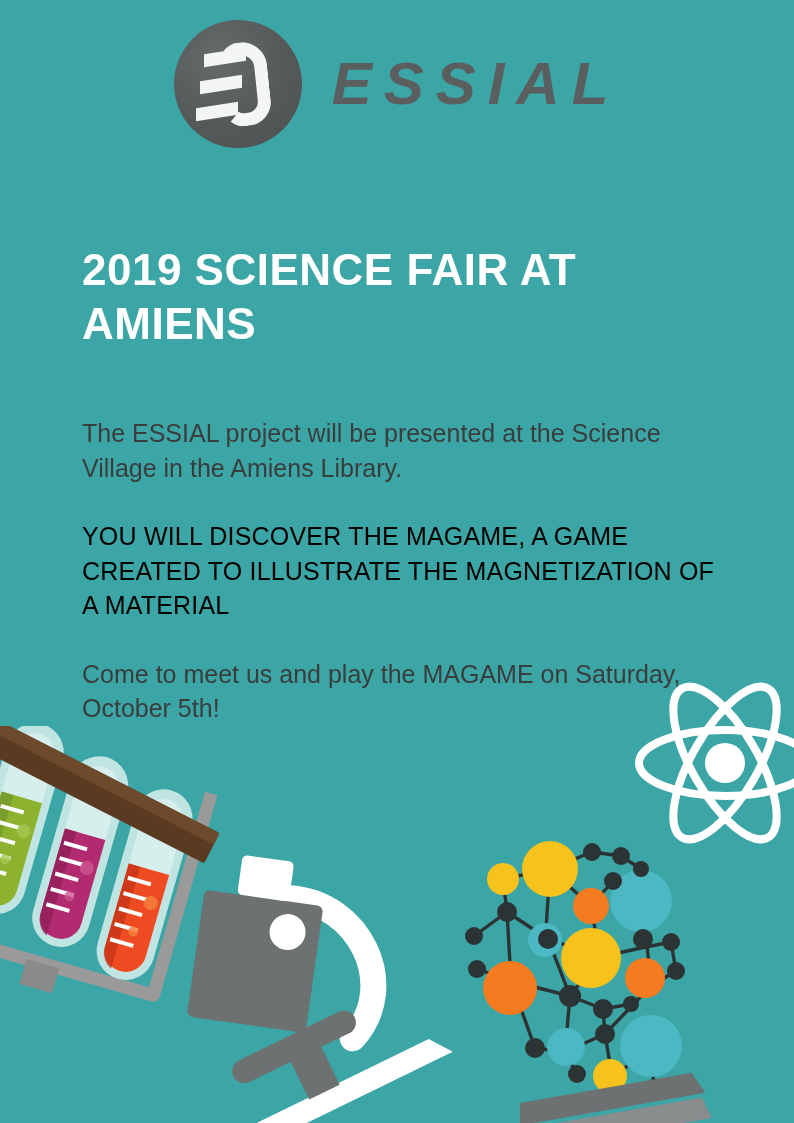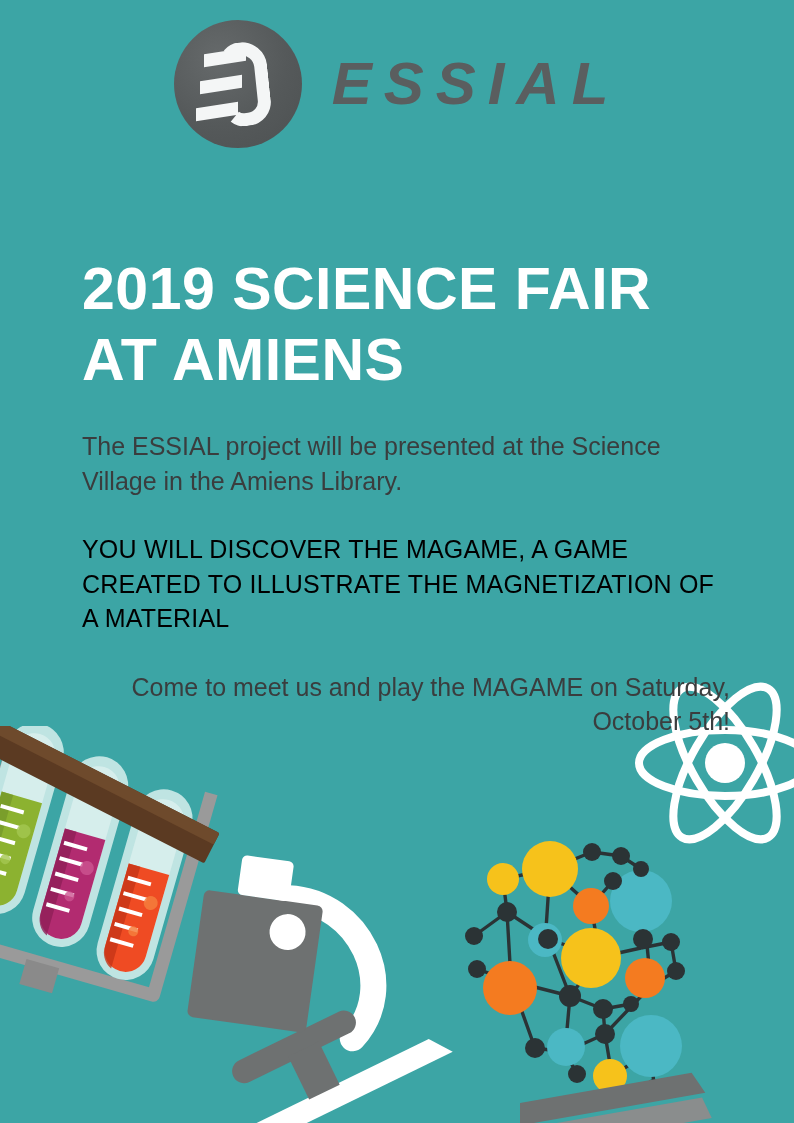--- a/index.html
+++ b/index.html
@@ -63,46 +63,46 @@
     padding-left: 4px;
   }
 
   
   .headline {
     position: absolute;
     left: 82px;
     top: 214px;
     width: 640px;
     color: #ffffff;
-    font-size: 59px;
+    font-size: 44px;
     font-weight: bold;
     line-height: 1.21;
     letter-spacing: 0.5px;
     text-transform: uppercase;
   }
 
   
   .body-copy {
     position: absolute;
     left: 82px;
-    top: 429px;
+    top: 416px;
     width: 648px;
   }
   .para {
     font-size: 25px;
     line-height: 1.38;
     margin: 0 0 34px 0;
     color: #3a3d3e;
   }
   .para.caps {
     color: #000000;
     text-transform: uppercase;
     letter-spacing: 0.2px;
   }
-  .para:last-child { margin-bottom: 8px; text-align: right; }
+  .para:last-child { margin-bottom: 8px; }
 
   
   .atom {
     position: absolute;
     right: -26px;
     top: 672px;
     width: 190px;
     height: 182px;
   }
 

